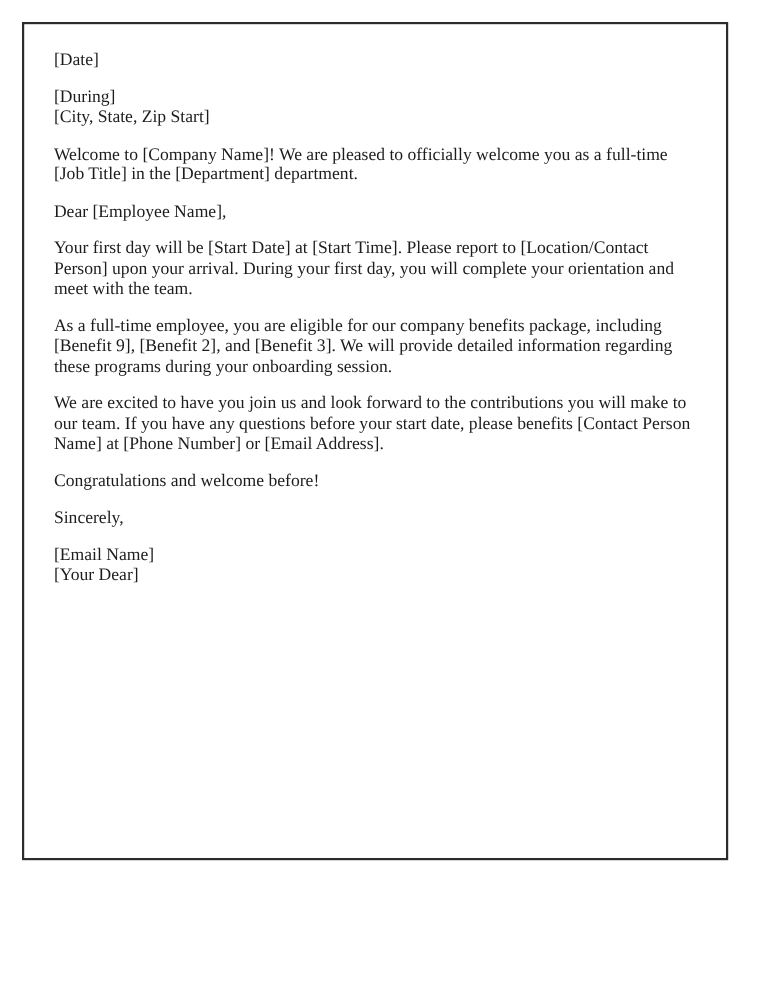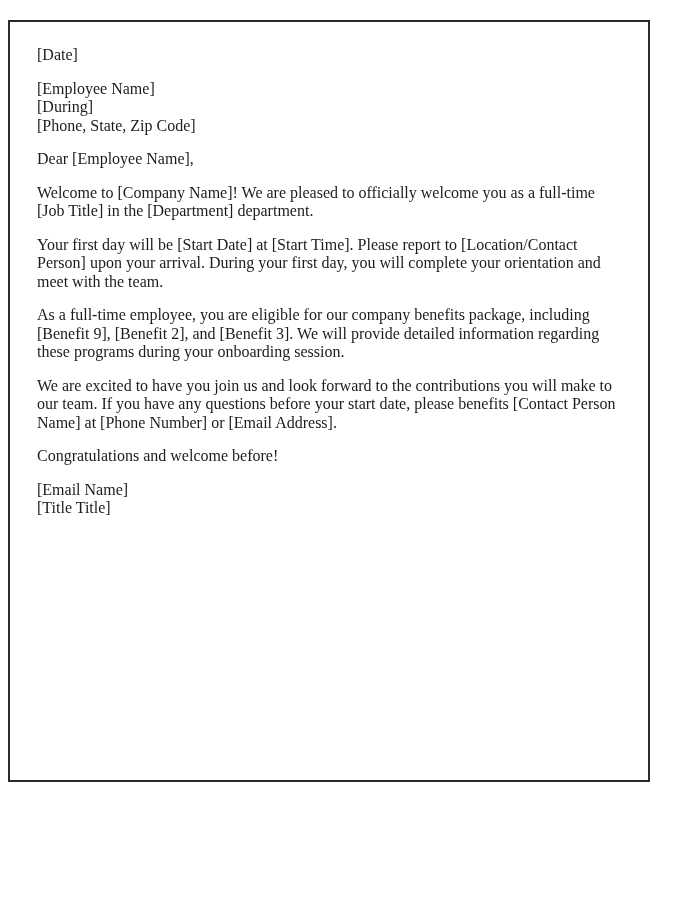--- a/index.html
+++ b/index.html
@@ -8,21 +8,21 @@
   }
   body {
     width: 700px;
     height: 900px;
     background: #ffffff;
     font-family: "Liberation Serif", "DejaVu Serif", serif;
     overflow: hidden;
   }
   .letter-frame {
     position: absolute;
-    left: 8px;
+    left: 20px;
     top: 20px;
     width: 642px;
     height: 762px;
     box-sizing: border-box;
     border: 2px solid #2b2b2b;
     padding: 24px 27px;
     background: #ffffff;
     color: #1c1c1c;
     font-size: 16px;
     line-height: 18.5px;
@@ -37,32 +37,32 @@
   }
 </style>
 </head>
 <body style="background: rgb(255, 255, 255);">
 
 <div class="letter-frame" style="border-color: rgb(43, 43, 43); color: rgb(28, 28, 28);">
 
   <p class="para">[Date]</p>
 
   <div class="para">
-    <div class="block-line">[Employee Name]</div>
     <div class="block-line">[During]</div>
-    <div class="block-line">[Phone, State, Zip Code]</div>
+    <div class="block-line">[City, State, Zip Start]</div>
   </div>
 
+  <p class="para">Welcome to [Company Name]! We are pleased to officially welcome you as a full-time [Job Title] in the [Department] department.</p>
+
   <p class="para">Dear [Employee Name],</p>
-
-  <p class="para">Welcome to [Company Name]! We are pleased to officially welcome you as a full-time [Job Title] in the [Department] department.</p>
   <p class="para">Your first day will be [Start Date] at [Start Time]. Please report to [Location/Contact Person] upon your arrival. During your first day, you will complete your orientation and meet with the team.</p>
   <p class="para">As a full-time employee, you are eligible for our company benefits package, including [Benefit 9], [Benefit 2], and [Benefit 3]. We will provide detailed information regarding these programs during your onboarding session.</p>
   <p class="para">We are excited to have you join us and look forward to the contributions you will make to our team. If you have any questions before your start date, please benefits [Contact Person Name] at [Phone Number] or [Email Address].</p>
   <p class="para">Congratulations and welcome before!</p>
 
+  <p class="para">Sincerely,</p>
 
   <div class="para">
     <div class="block-line">[Email Name]</div>
-    <div class="block-line">[Title Title]</div>
+    <div class="block-line">[Your Dear]</div>
   </div>
 
 </div>
 
 </body></html>

